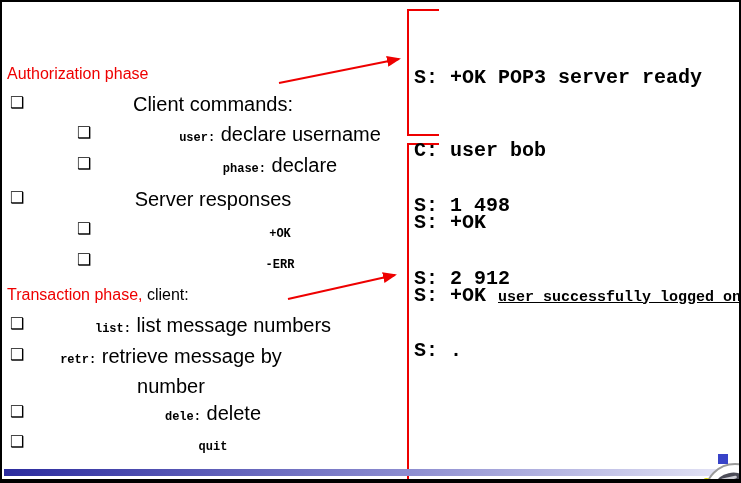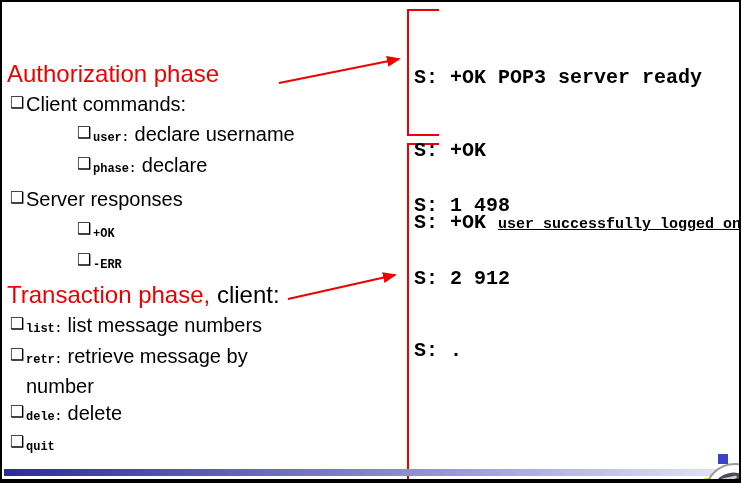--- a/index.html
+++ b/index.html
@@ -18,30 +18,30 @@
   .lrow{
     position:absolute;
     left:8px;width:384px;
     font-size:20px;line-height:26px;
     white-space:normal;
   }
   .lrow .bullet{
     position:absolute;left:0;top:2px;
     font-size:16px;line-height:20px;color:#000;
   }
-  .lrow .txt{display:block;margin-left:16px;}
+  .lrow .txt{display:block;margin-left:22px;text-align:center;}
   .lrow.l2{left:75px;}
   .lrow.wrapnarrow{width:300px;}
   .mono{
     font-family:"Liberation Mono", monospace;
     font-weight:bold;font-size:12px;
   }
   .heading{
     position:absolute;left:5px;
-    font-size:24px;line-height:24px;
+    font-size:16px;line-height:24px;
   }
   .red{color:#ee0000;}
   
   .tblock{
     position:absolute;left:412px;
     font-family:"Liberation Mono", monospace;
     font-weight:bold;font-size:20px;
     line-height:23.5px;white-space:pre;
   }
   .tline .small{font-size:15px;text-decoration:underline;}
@@ -140,20 +140,21 @@
   <div class="lrow" style="top:428px">
     <span class="bullet">❑</span>
     <span class="txt"><span class="mono">quit</span><span></span></span>
   </div>
 
   <div class="bracket" id="bracket1"></div>
   <div class="bracket" id="bracket2"></div>
 
   <div class="tblock" id="tblock1">
     <div class="tline"><span>S: +OK POP3 server ready</span><span class="small"></span></div>
+    <div class="tline"><span>C: user bob</span><span class="small"></span></div>
     <div class="tline"><span>S: +OK</span><span class="small"></span></div>
     <div class="tline"><span>S: +OK </span><span class="small">user successfully logged on</span></div>
   </div>
 
   <div class="tblock" id="tblock2">
     <div class="tline"><span>S: 1 498</span><span class="small"></span></div>
     <div class="tline"><span>S: 2 912</span><span class="small"></span></div>
     <div class="tline"><span>S: .</span><span class="small"></span></div>
     
     

